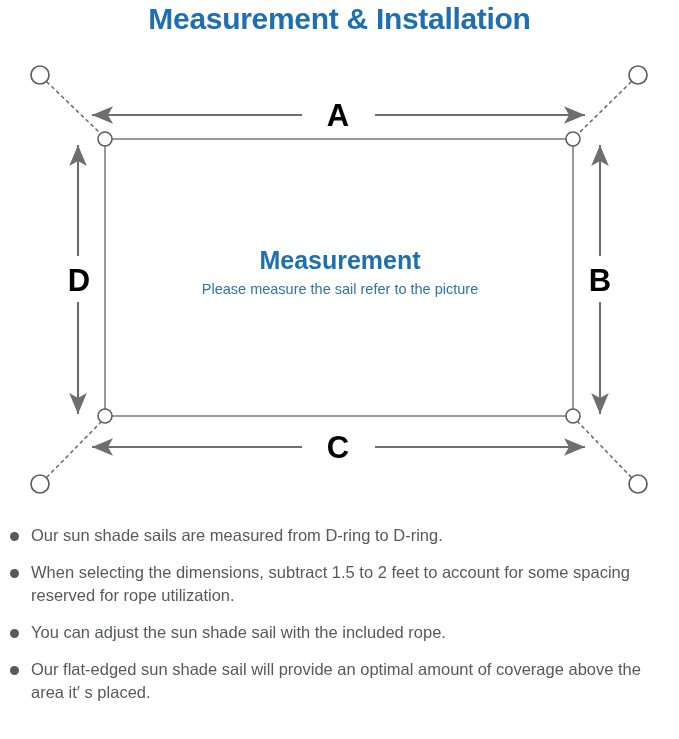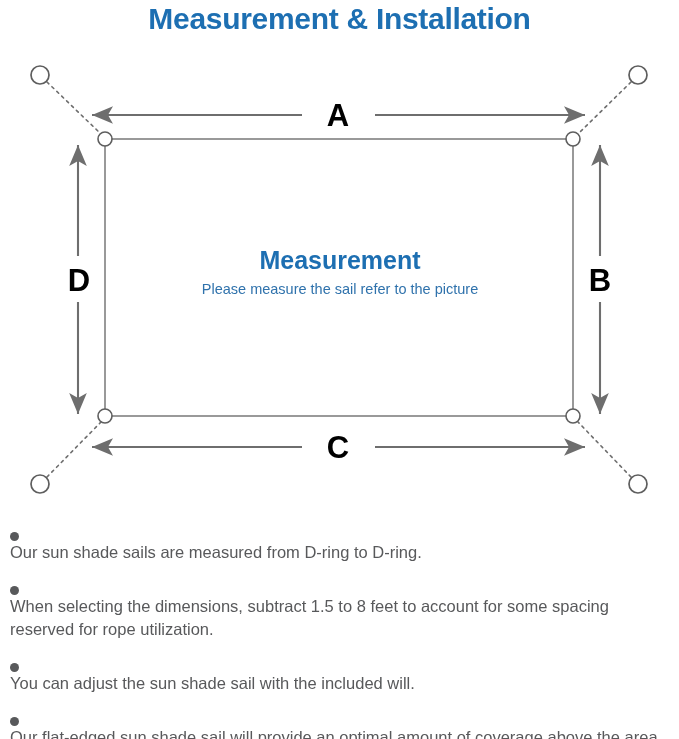--- a/index.html
+++ b/index.html
@@ -47,21 +47,20 @@
     top: 524px;
     left: 0;
     width: 679px;
   }
   .note-item {
     display: flex;
     align-items: flex-start;
     margin-bottom: 14px;
     padding-left: 10px;
     padding-right: 12px;
-    flex-direction: column;
   }
   .note-bullet {
     flex: 0 0 auto;
     width: 9px;
     height: 9px;
     border-radius: 50%;
     background: #58595b;
     margin-top: 8px;
     margin-right: 12px;
   }
@@ -143,25 +142,25 @@
     </svg>
   </div>
 
   <div class="notes">
     <div class="note-item">
       <span class="note-bullet"></span>
       <span class="note-text">Our sun shade sails are measured from D-ring to D-ring.</span>
     </div>
     <div class="note-item">
       <span class="note-bullet"></span>
-      <span class="note-text">When selecting the dimensions, subtract 1.5 to 8 feet to account for some spacing reserved for rope utilization.</span>
+      <span class="note-text">When selecting the dimensions, subtract 1.5 to 2 feet to account for some spacing reserved for rope utilization.</span>
     </div>
     <div class="note-item">
       <span class="note-bullet"></span>
-      <span class="note-text">You can adjust the sun shade sail with the included will.</span>
+      <span class="note-text">You can adjust the sun shade sail with the included rope.</span>
     </div>
     <div class="note-item">
       <span class="note-bullet"></span>
       <span class="note-text">Our flat-edged sun shade sail will provide an optimal amount of coverage above the area it′ s placed.</span>
     </div>
   </div>
 
 </div>
 
 </body></html>

